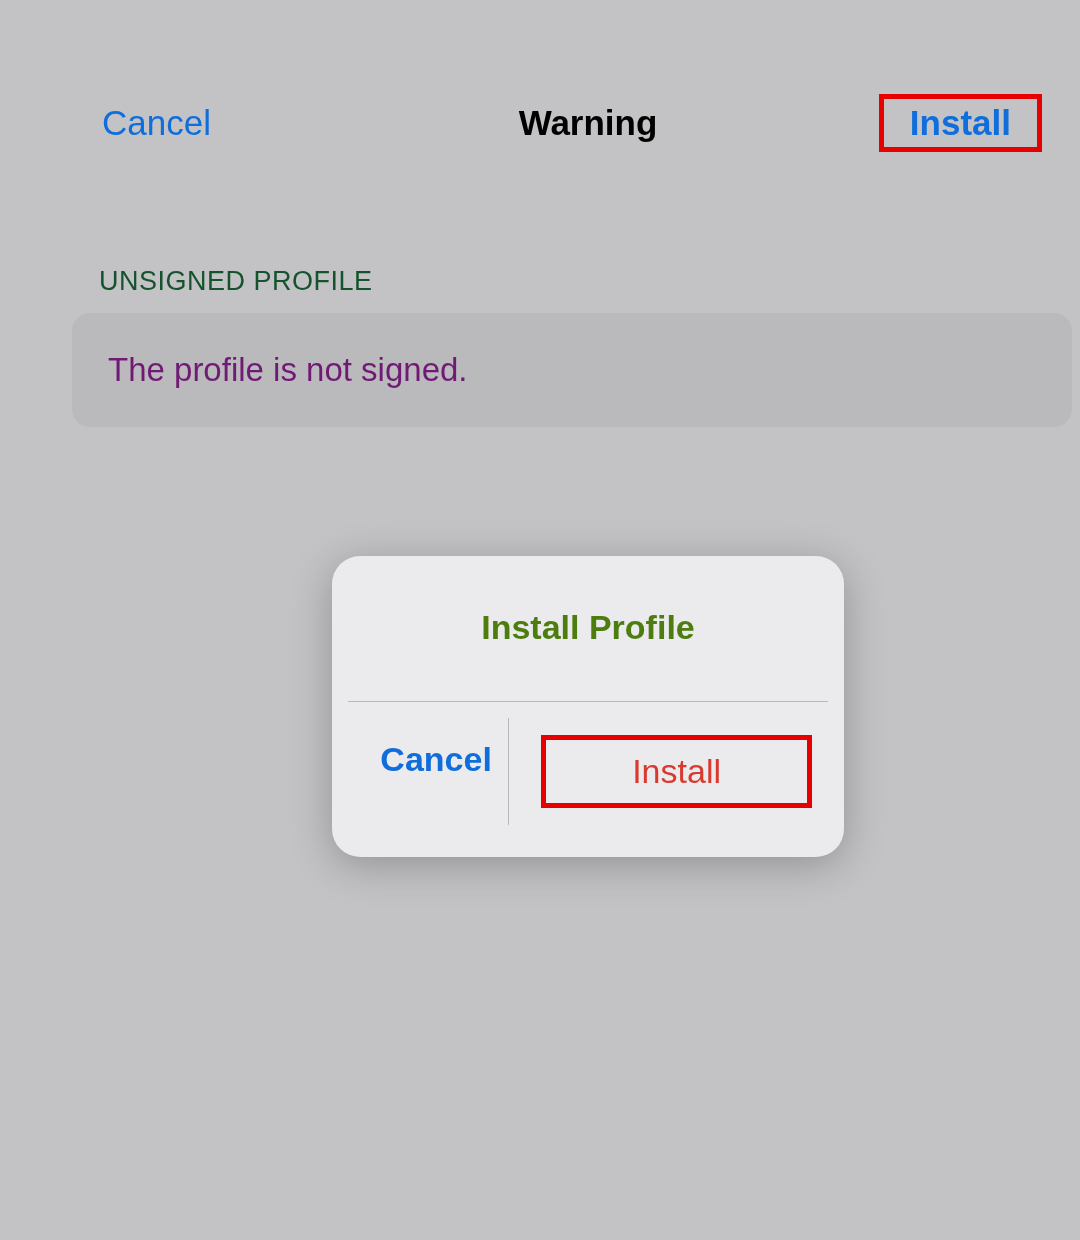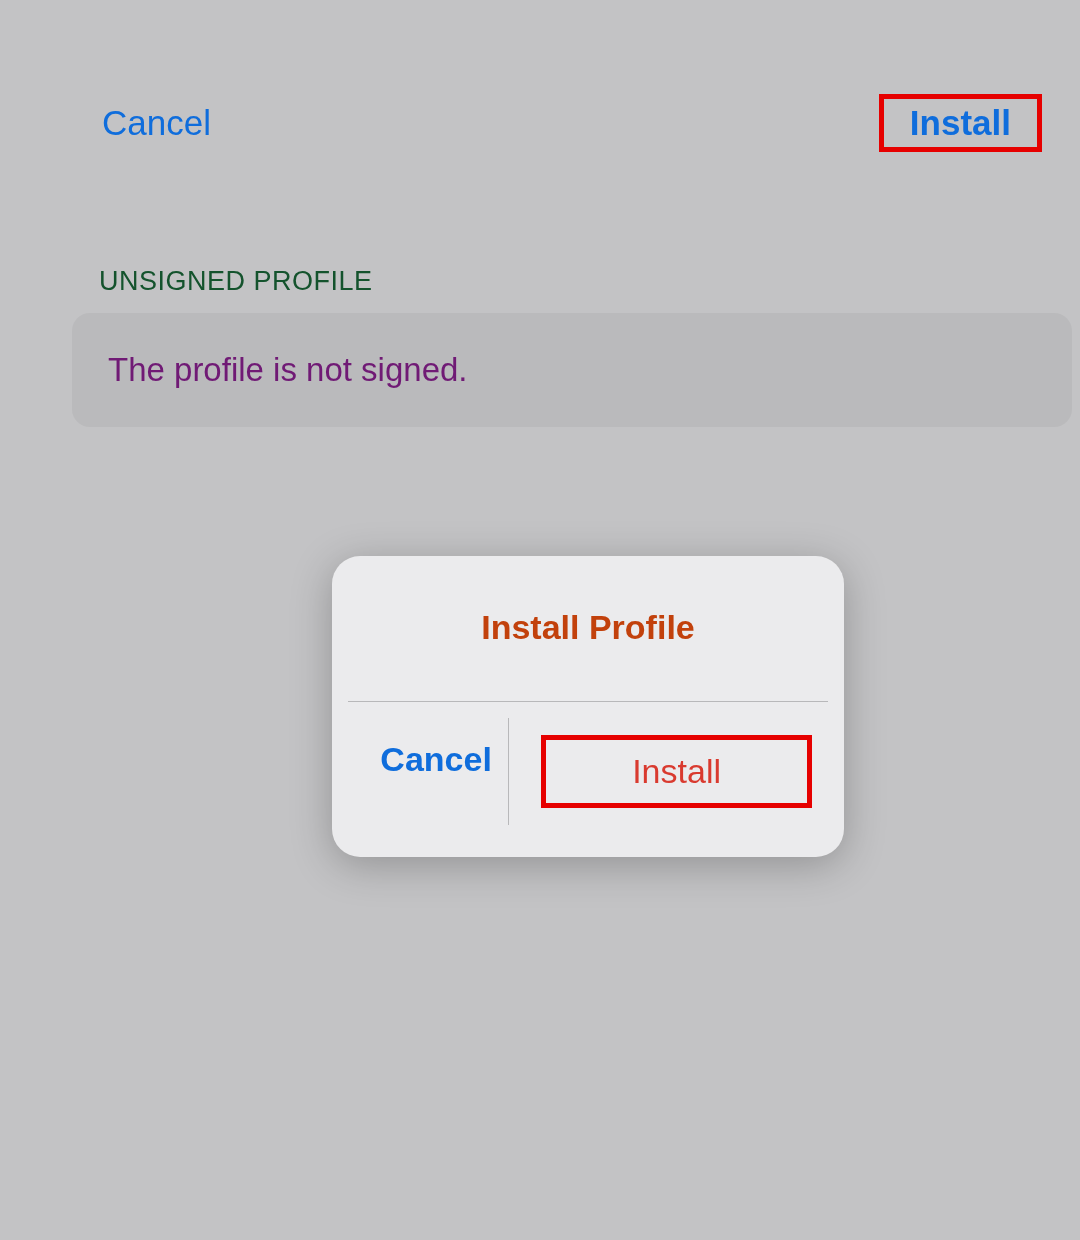--- a/index.html
+++ b/index.html
@@ -71,21 +71,21 @@
       left: 50%;
       transform: translateX(-50%);
       top: 508px;
       background: #ebebed;
       border-radius: 28px;
       overflow: hidden;
       box-shadow: 0 8px 40px rgba(0,0,0,0.25);
     }
     .alert-title {
       text-align: center;
-      color: #c2410c;
+      color: #4d7c0f;
       font-size: 34px;
       font-weight: 600;
       padding: 36px 20px 38px 20px;
     }
     .alert-buttons {
       display: flex;
       border-top: 1px solid #b8b8ba;
     }
     .alert-button {
       flex: 1;
@@ -111,20 +111,21 @@
       border: 5px solid #e60000;
       padding: 12px 70px;
       margin: -5px 0;
     }
   </style>
 </head>
 <body>
 
 <div class="header">
   <span class="header-cancel">Cancel</span>
+  <span class="header-title">Warning</span>
   <span class="header-install-wrapper">
     <span class="header-install">Install</span>
   </span>
 </div>
 
 <div class="section-header">UNSIGNED PROFILE</div>
 
 <div class="info-box">
   <div class="info-text">The profile is not signed.</div>
 </div>

